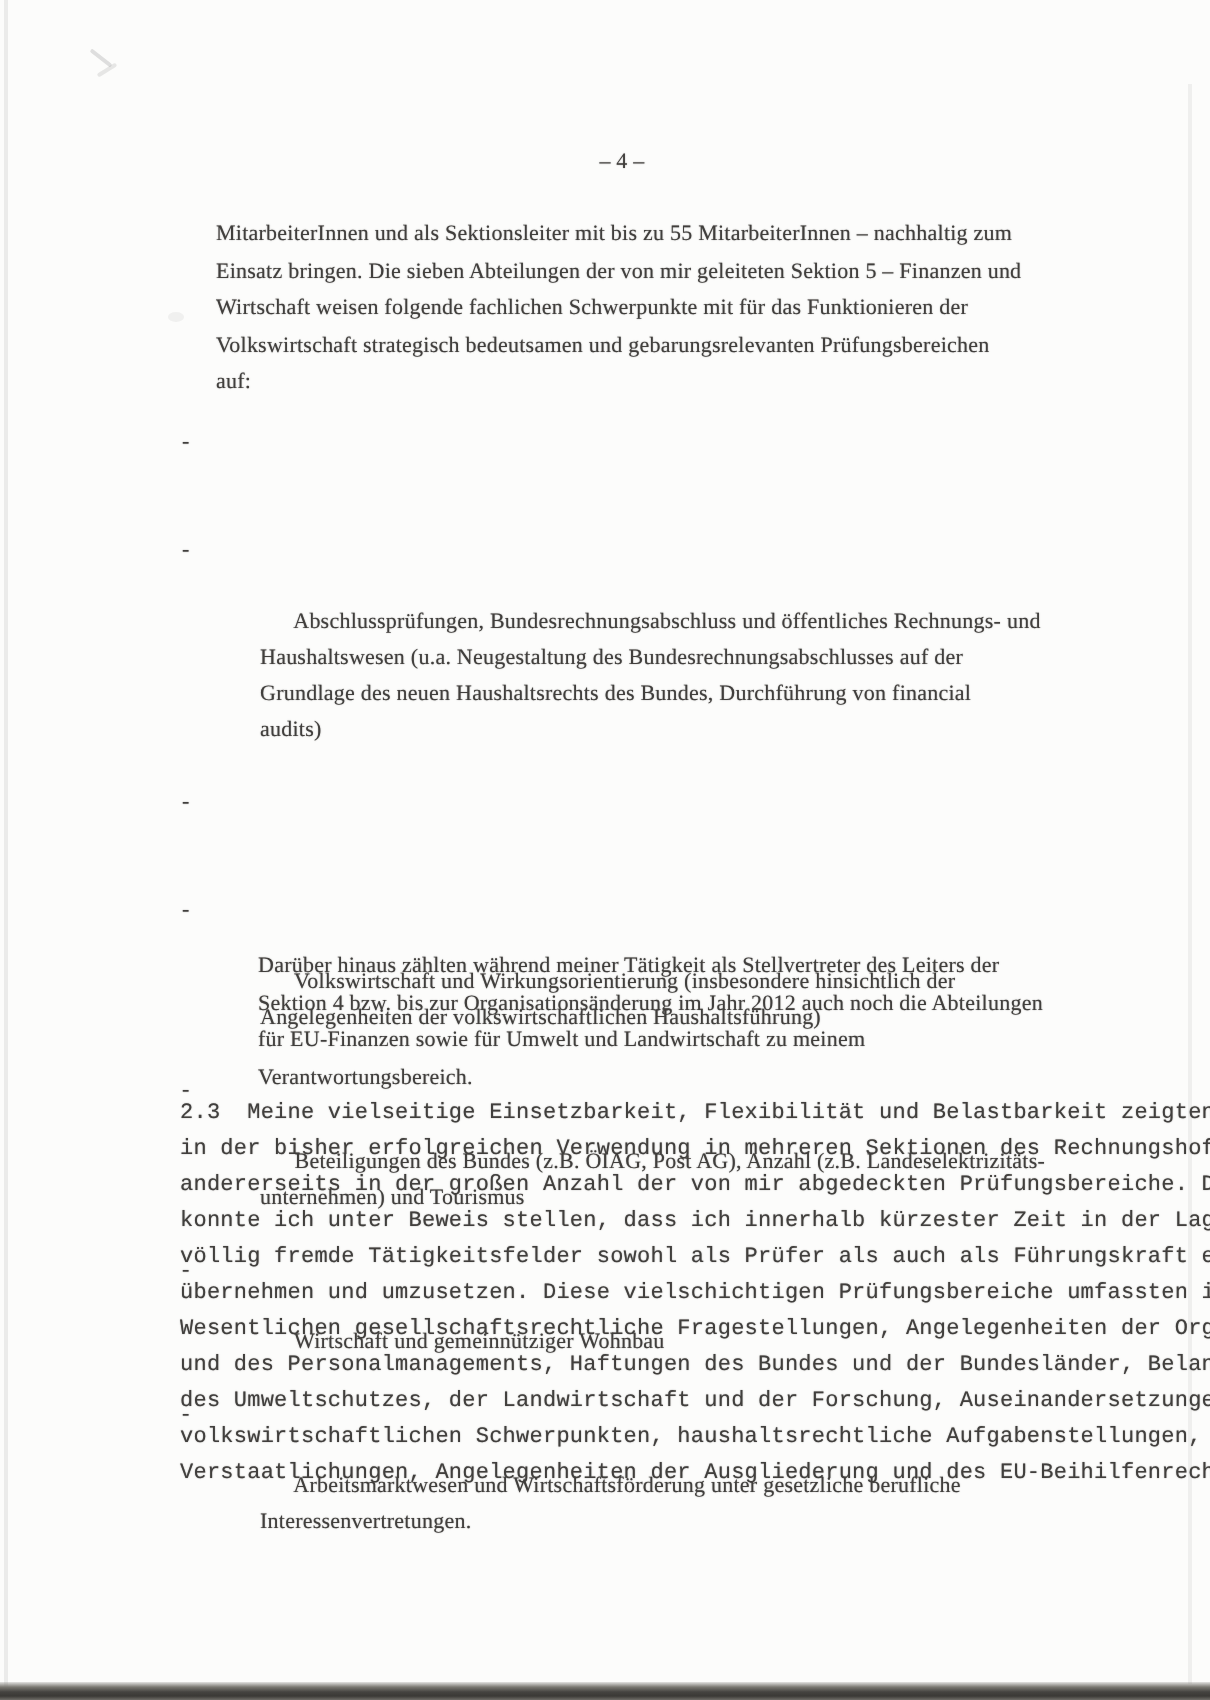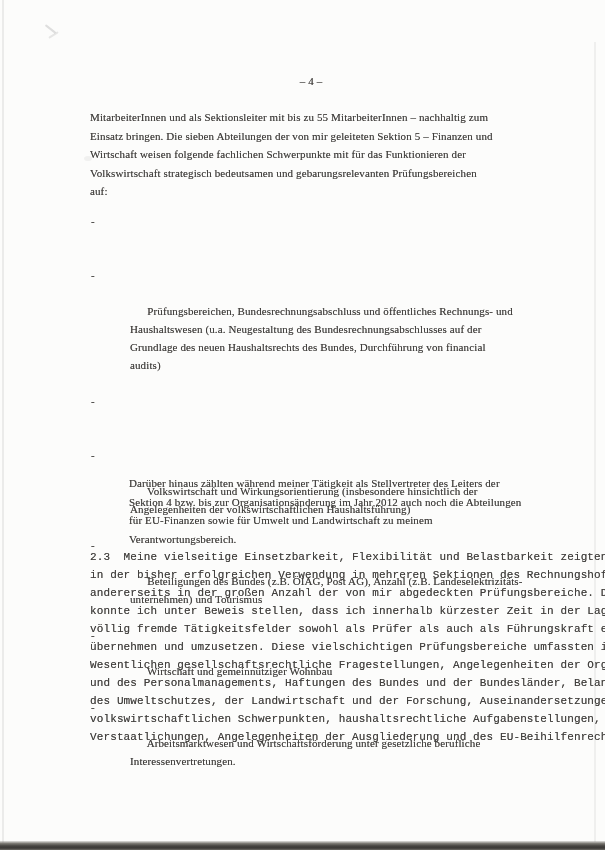--- a/index.html
+++ b/index.html
@@ -30,21 +30,21 @@
     top: 72px;
     text-align: center;
     line-height: 18px;
   }
   .block {
     position: absolute;
     left: 90px;
     width: 462px;
     line-height: 18.5px;
   }
-  .intro-block    { top: 108px; }
+  .intro-block    { top: 108px; margin-left: 18px; }
   .para2-block    { top: 474px; margin-left: 39px; }
   .section23-block{ top: 548px; line-height: 18px; font-family: Liberation Mono, monospace; }
   .list-block {
     position: absolute;
     left: 90px;
     width: 462px;
     top: 212px;
   }
   .list-item {
     position: relative;
@@ -122,21 +122,21 @@
 auf:</div>
 
   <div class="list-block">
 
     <div class="list-item txt">
       <span class="list-marker">-</span>
     </div>
 
     <div class="list-item txt">
       <span class="list-marker">-</span>
-      <span>Prüfungsbereichen, Bundesrechnungsabschluss und öffentliches Rechnungs- und
+      <span>Abschlussprüfungen, Bundesrechnungsabschluss und öffentliches Rechnungs- und
 Haushaltswesen (u.a. Neugestaltung des Bundesrechnungsabschlusses auf der
 Grundlage des neuen Haushaltsrechts des Bundes, Durchführung von financial
 audits)</span>
     </div>
 
     <div class="list-item txt">
       <span class="list-marker">-</span>
     </div>
 
     <div class="list-item txt">

